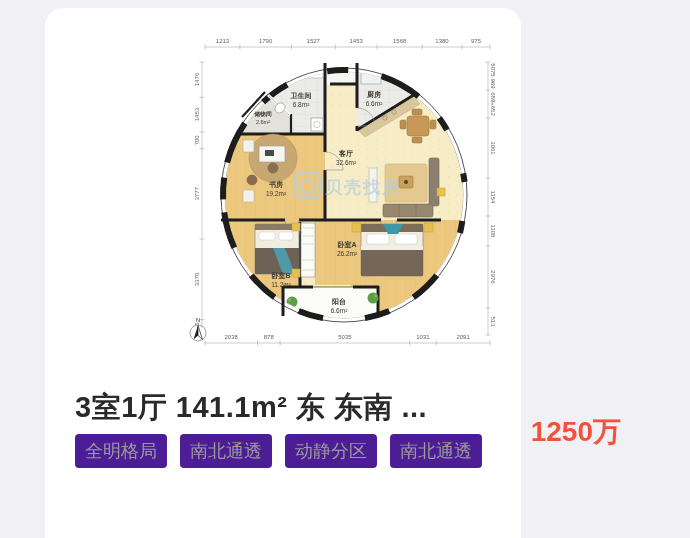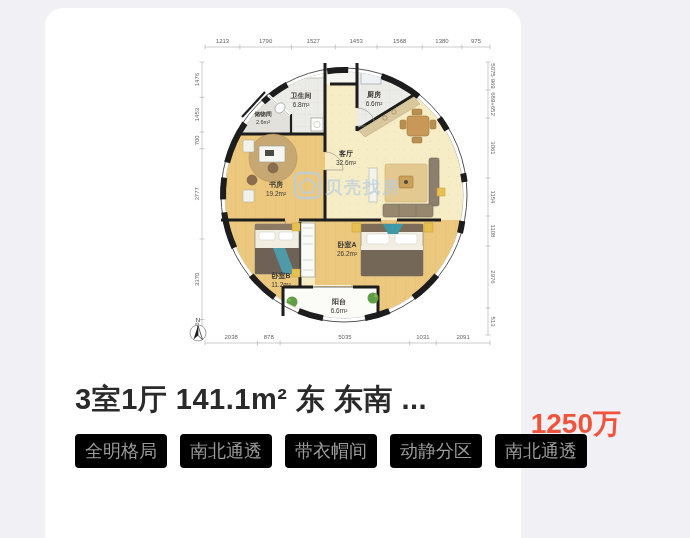--- a/index.html
+++ b/index.html
@@ -8,34 +8,34 @@
     background:#f1f1f5;
     font-family:"Liberation Sans","DejaVu Sans",sans-serif;
   }
   .card{
     position:absolute;left:45px;top:8px;width:476px;height:530px;
     background:#ffffff;border-radius:18px 18px 0 0;
   }
   .plan-wrap{position:absolute;left:140px;top:22px;width:330px;height:330px;}
   svg text{font-family:"Liberation Sans","DejaVu Sans",sans-serif;}
   .info-row{
-    position:absolute;left:30px;top:372px;width:546px;
+    position:absolute;left:30px;top:380px;width:546px;
     display:flex;justify-content:space-between;align-items:flex-start;
   }
   .title{
     font-size:29px;font-weight:700;color:#2a2a2a;letter-spacing:.5px;
     white-space:nowrap;max-width:410px;overflow:hidden;
   }
   .price{font-size:28px;font-weight:700;color:#f0523b;white-space:nowrap;margin-top:25px;}
   .tags{
     position:absolute;left:30px;top:426px;width:552px;
     display:flex;flex-wrap:wrap;column-gap:13px;row-gap:19px;
   }
   .tag{
-    font-size:18px;line-height:1;color:#9b9b9b;background:#000000;
+    font-size:18px;line-height:1;color:#9b9b9b;background:#4c1d95;
     padding:8px 10px;border-radius:4px;white-space:nowrap;
   }
   .dim{font-size:6px;fill:#666;}
   .rname{font-size:7px;fill:#3c3a33;font-weight:bold;}
   .rarea{font-size:6.5px;fill:#3c3a33;}
   .rname-s{font-size:5.8px;fill:#3c3a33;font-weight:bold;}
   .rarea-s{font-size:5.5px;fill:#3c3a33;}
   .dimline{stroke:#999;stroke-width:0.5;fill:none;}
   .wall{stroke:#1d1d1d;fill:none;}
   .door{stroke:#8a8a8a;stroke-width:0.6;fill:none;}
@@ -264,18 +264,17 @@
   </div>
 
   <div class="info-row">
     <div class="title">3室1厅 141.1m² 东 东南 ...</div>
     <div class="price">1250万</div>
   </div>
 
   <div class="tags">
     <span class="tag">全明格局</span>
     <span class="tag">南北通透</span>
-    <span class="tag">带衣帽间</span>
     <span class="tag">动静分区</span>
     <span class="tag">南北通透</span>
   </div>
 
 </div>
 
 </body></html>

